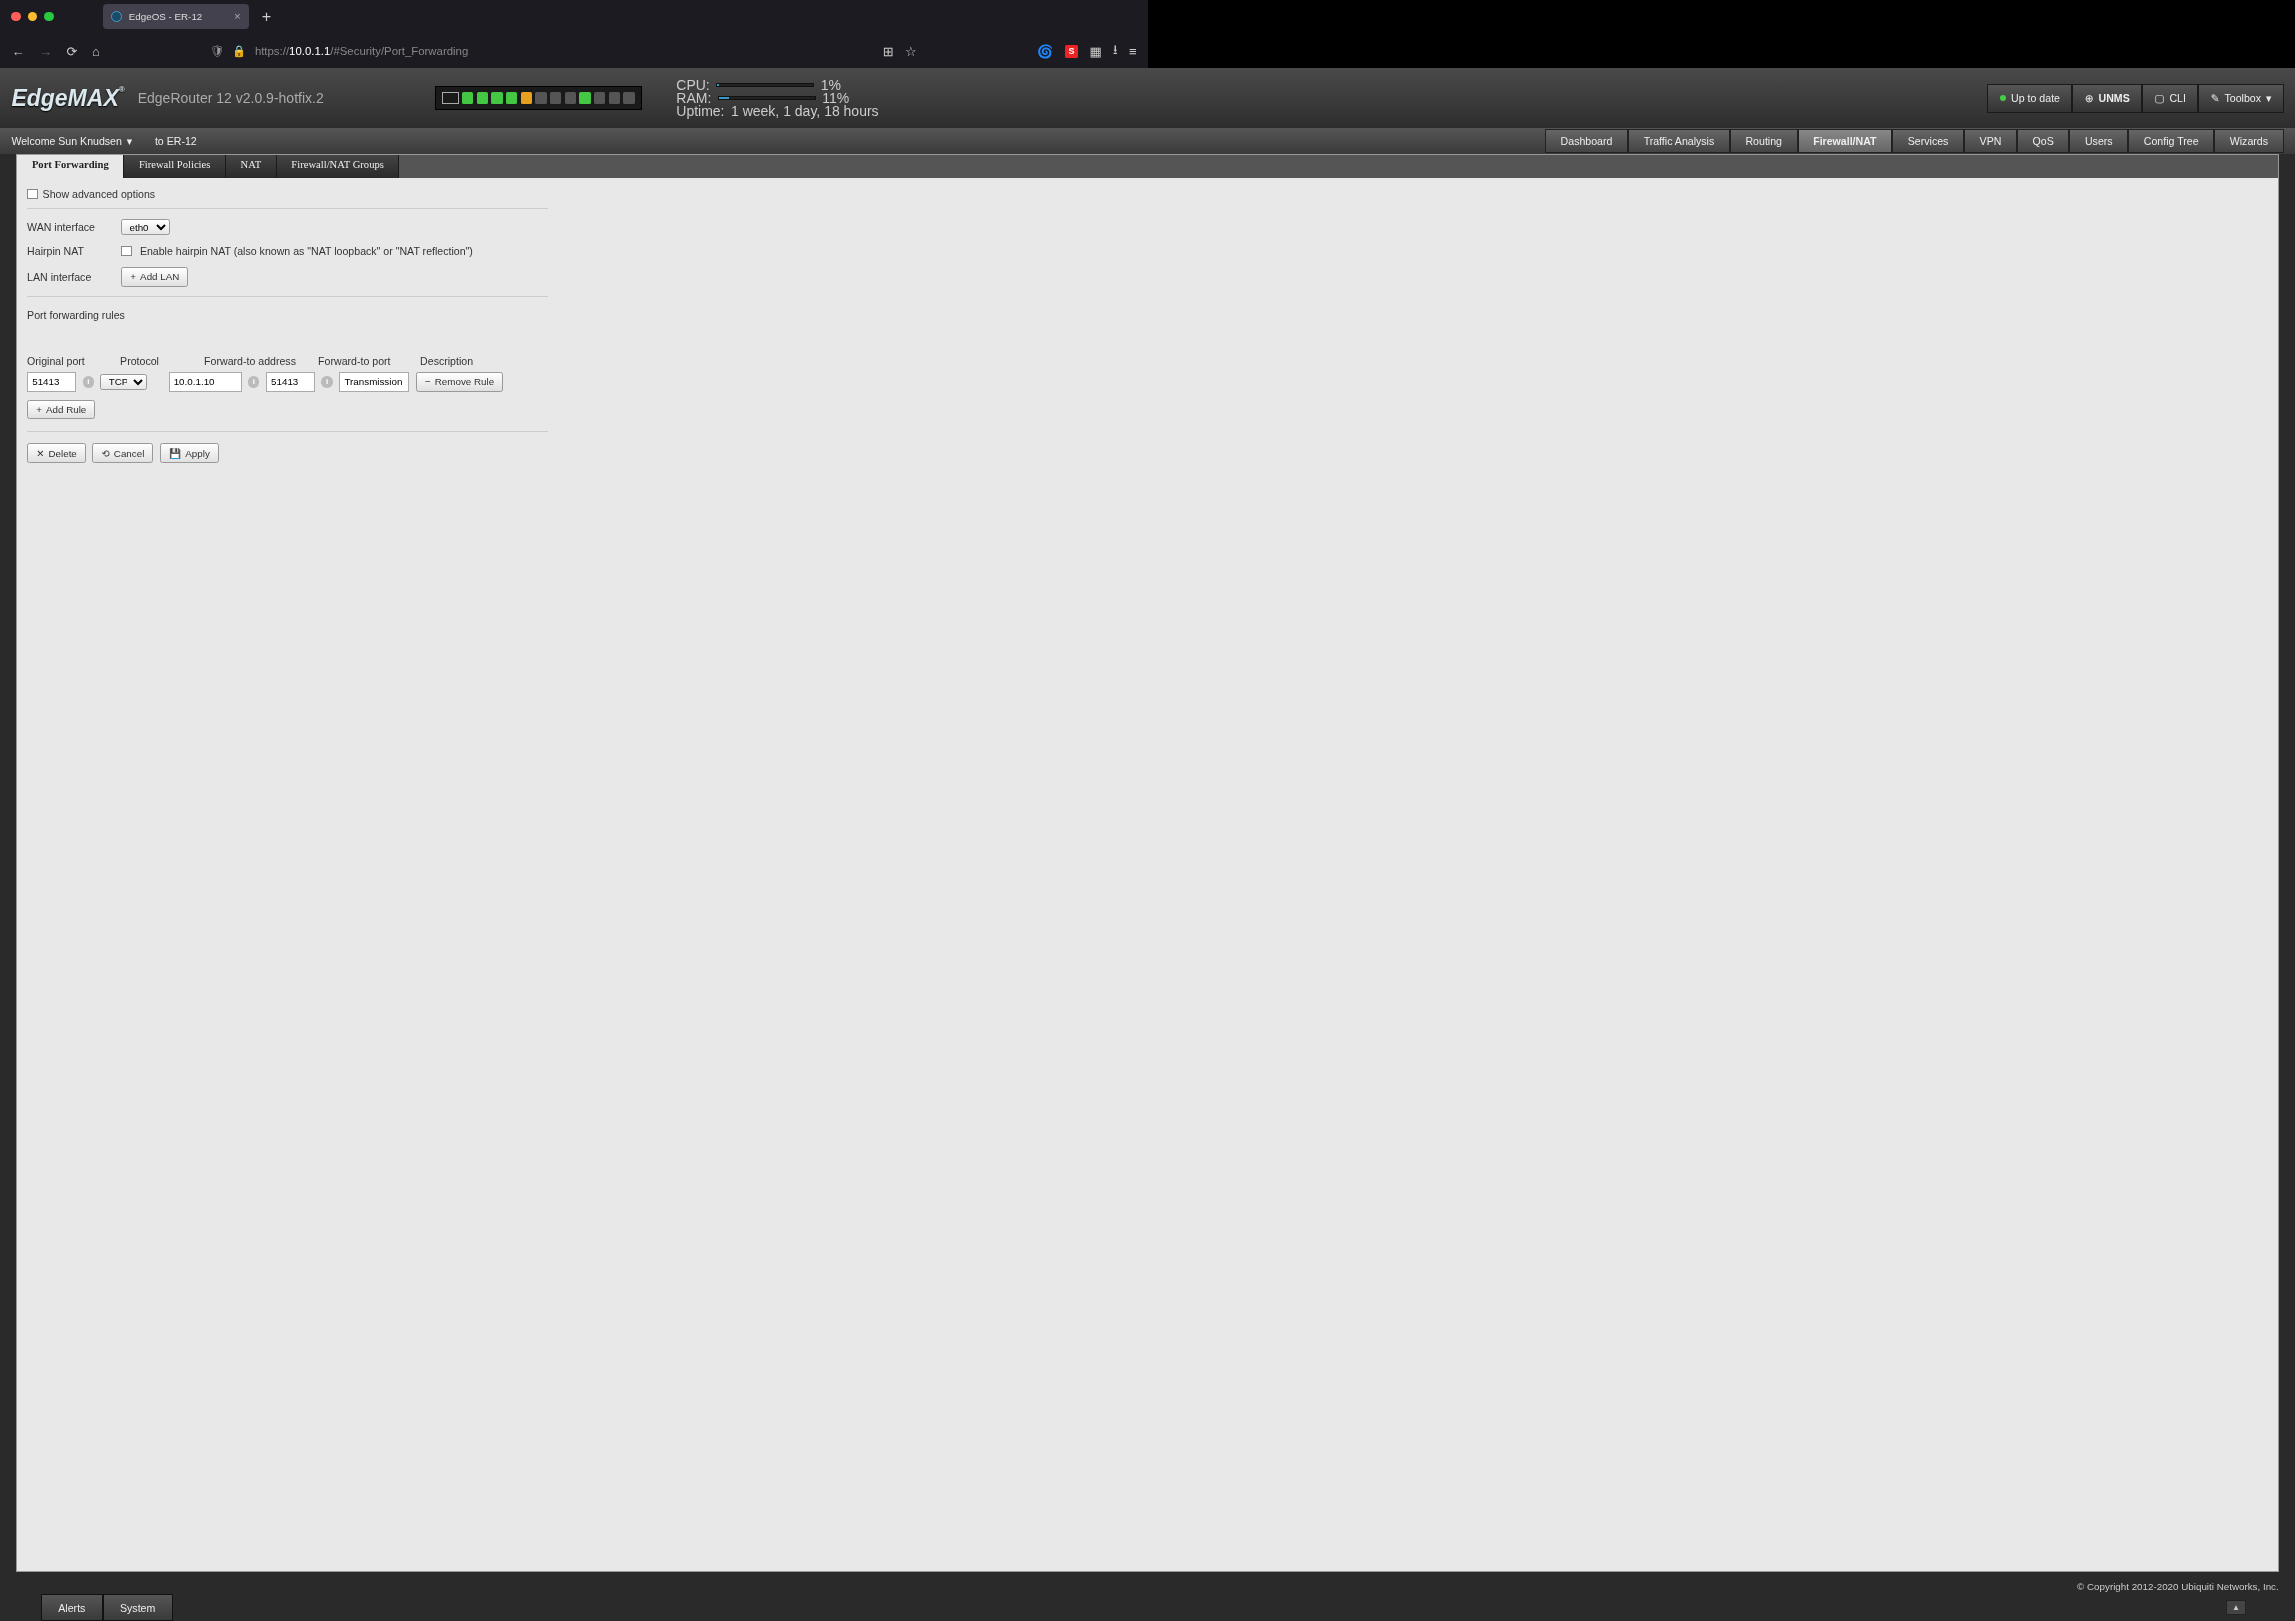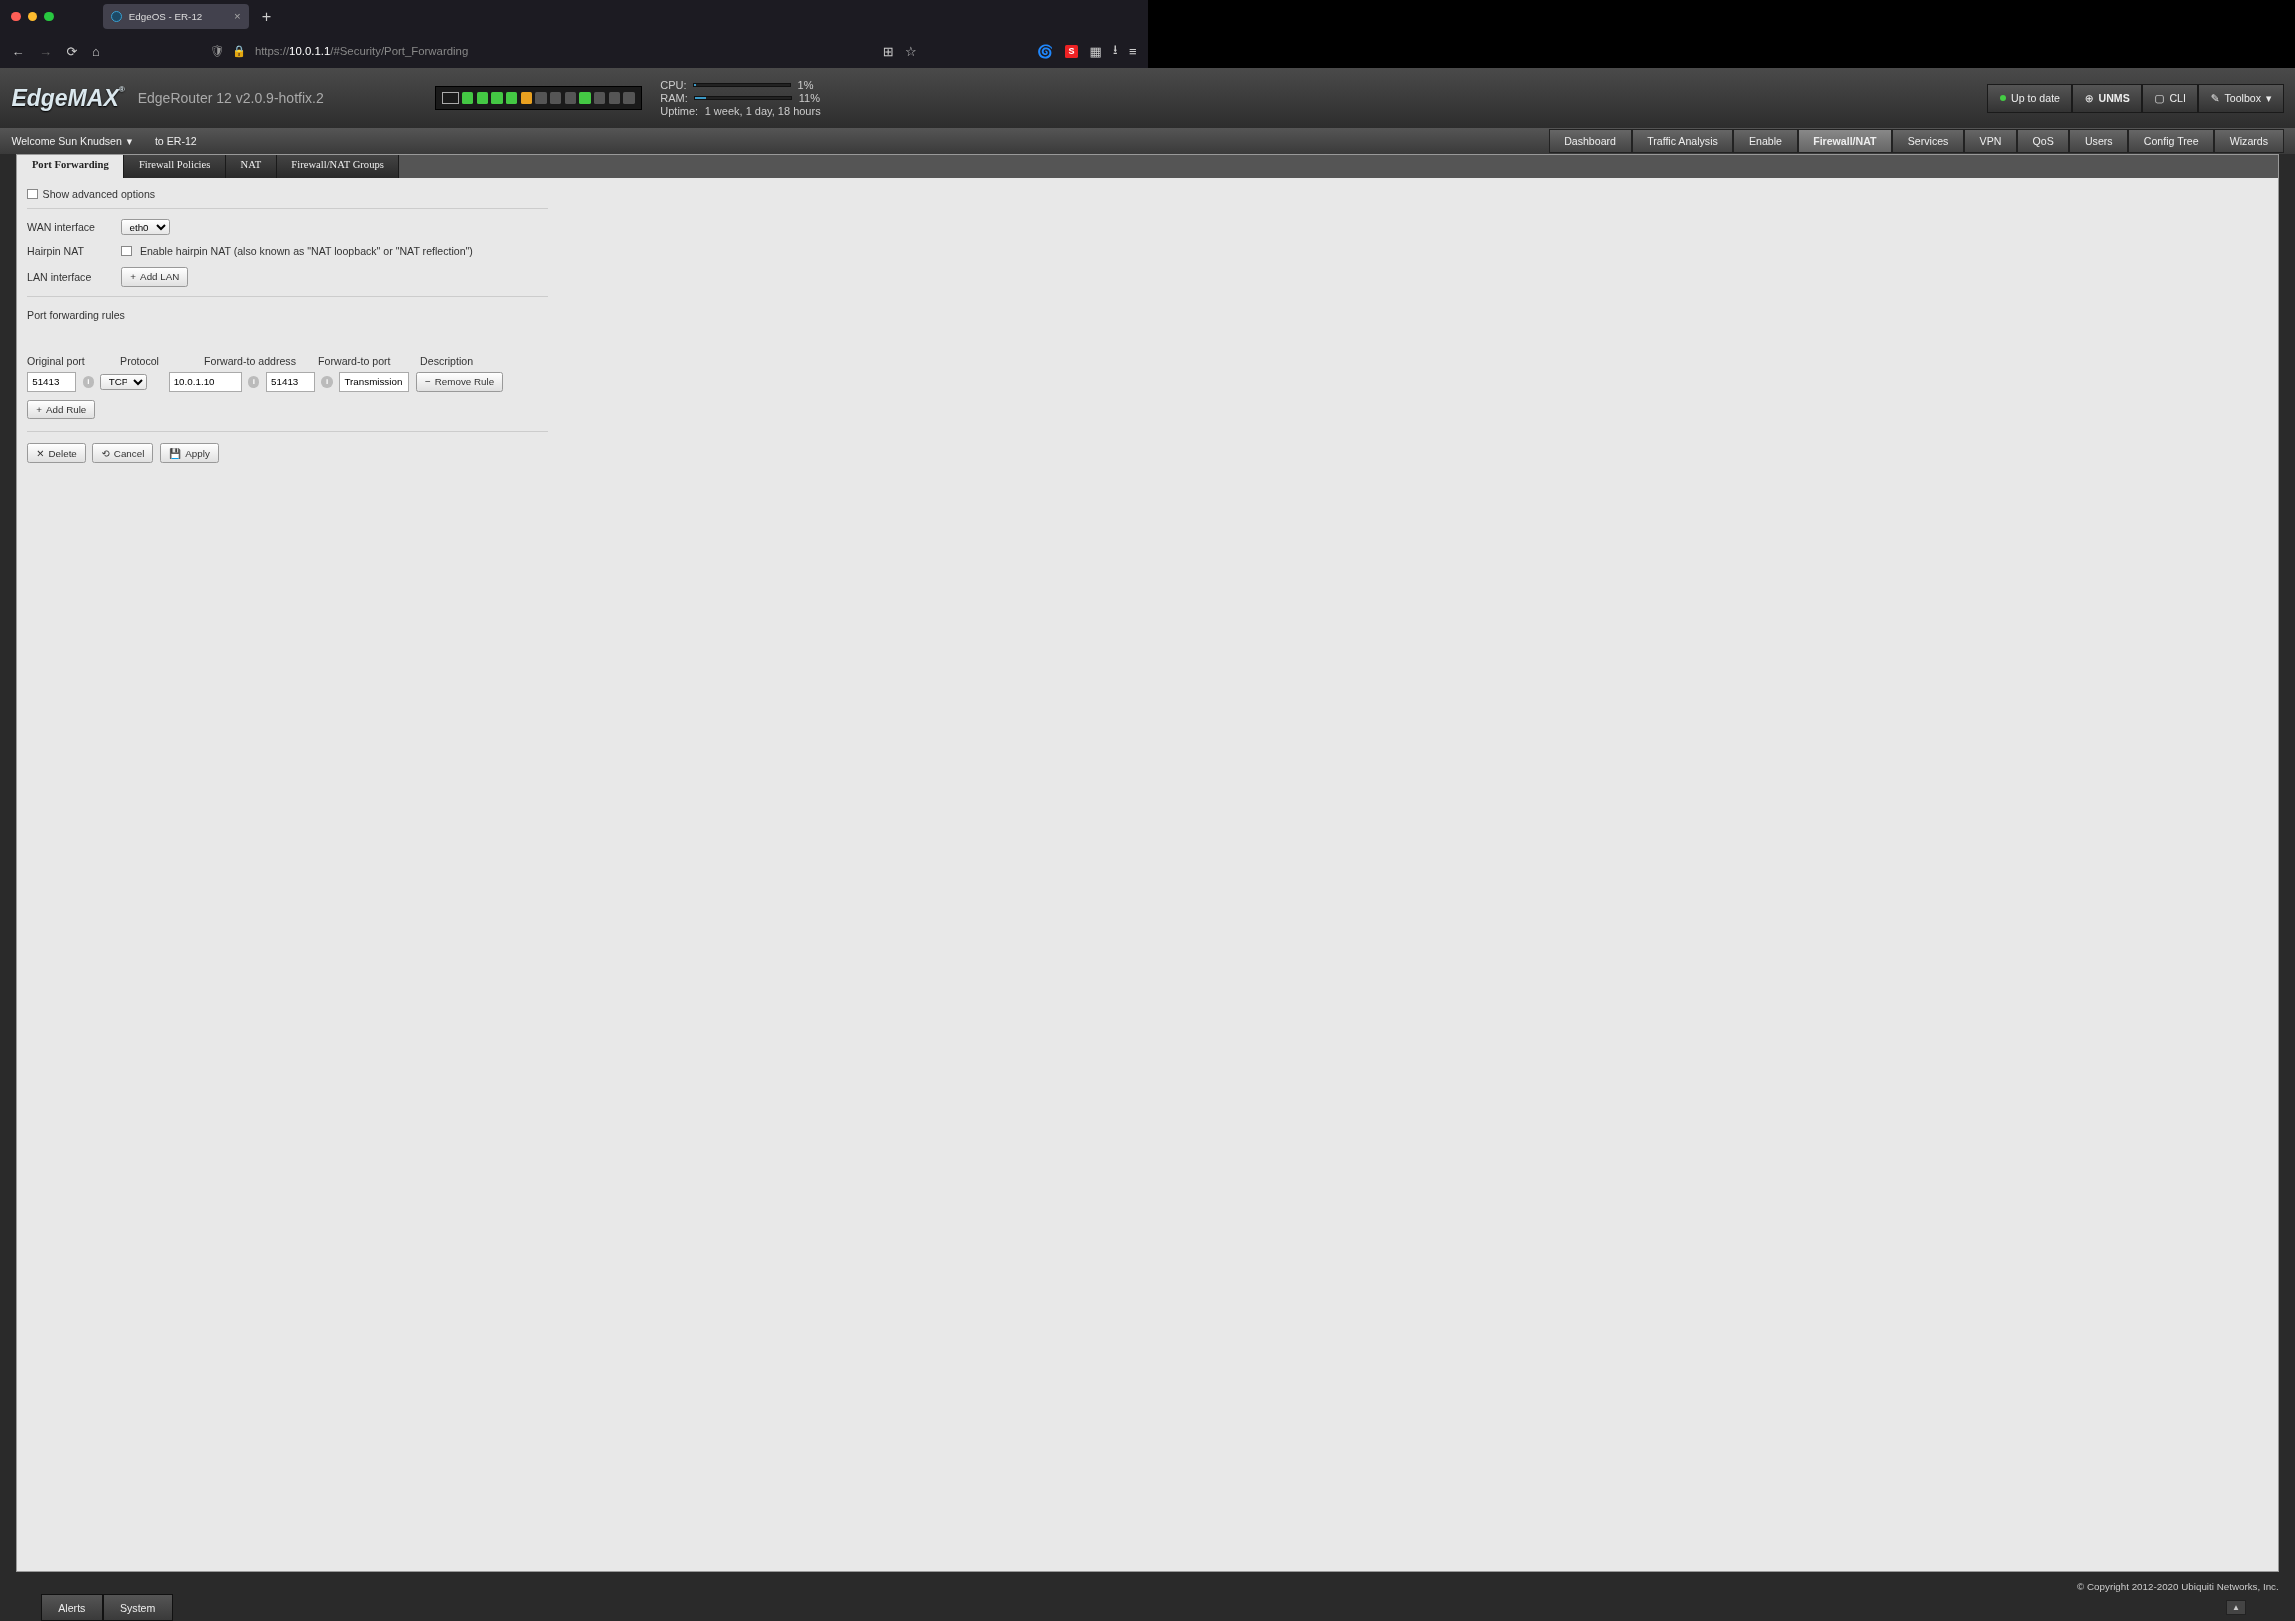--- a/index.html
+++ b/index.html
@@ -26,21 +26,21 @@
 
 .app{position:absolute;top:68px;left:0;right:0;bottom:0;background:linear-gradient(#404040,#2a2a2a 33px,#2a2a2a);}
 .hdr{height:60px;display:flex;align-items:center;padding:0 11.4px;gap:13px;background:linear-gradient(#4a4a4a,#2d2d2d);}
 .logo{font-family:Arial;font-size:23px;font-weight:bold;font-style:italic;color:#dbe8ee;text-shadow:0 0.8px 1.6px #000;}
 .logo sup{font-size:8.1px;vertical-align:top;}
 .subt{font-size:14px;color:#aaa;}
 .portpanel{background:#1a1a1a;border:0.8px solid #000;padding:4.9px 6.5px;display:flex;gap:3.3px;align-items:center;margin-left:98px;}
 .portled{width:11.4px;height:11.4px;border-radius:1.6px;background:#555;}
 .portled.on{background:#44c844;} .portled.half{background:#e8a020;}
 .outline{width:16.3px;height:11.4px;border:0.8px solid #aaa;display:inline-block;}
-.stats{font-size:11px;color:#ccc;margin-left:5px;}
+.stats{font-size:14px;color:#ccc;margin-left:21px;}
 .stats .row{display:flex;gap:6.5px;align-items:center;line-height:13px;}
 .bar{width:98px;height:3.3px;background:#222;border:0.8px solid #111;position:relative;}
 .bar i{position:absolute;left:0;top:0;bottom:0;background:#3b99c6;}
 .btns{display:flex;gap:0;margin-left:auto;}
 .hdrbtn{height:29px;background:linear-gradient(#555,#333);color:#eee;font-size:10.6px;padding:0 11.4px;display:flex;align-items:center;gap:4.9px;border:0.8px solid #1a1a1a;cursor:pointer;}
 .hdrbtn .dot{width:6.5px;height:6.5px;border-radius:50%;background:#4c4;}
 
 
 .subhdr{height:26px;background:linear-gradient(#555,#3a3a3a);display:flex;align-items:center;padding:0 11.4px;font-size:10.6px;color:#eee;}
 .welcome{display:flex;gap:4.9px;align-items:center;}
@@ -187,21 +187,21 @@
   <div class="subhdr">
     <div class="welcome">
       <span>Welcome Sun Knudsen</span>
       <span>▾</span>
       <span style="width:13px"></span>
       <span>to ER-12</span>
     </div>
     <div class="navtabs" id="navtabs">
         <div class="navtab">Dashboard</div>
         <div class="navtab">Traffic Analysis</div>
-        <div class="navtab">Enable</div>
+        <div class="navtab">Routing</div>
         <div class="navtab active">Firewall/NAT</div>
         <div class="navtab">Services</div>
         <div class="navtab">VPN</div>
         <div class="navtab">QoS</div>
         <div class="navtab">Users</div>
         <div class="navtab">Config Tree</div>
         <div class="navtab">Wizards</div>
       </div>
   </div>
 

